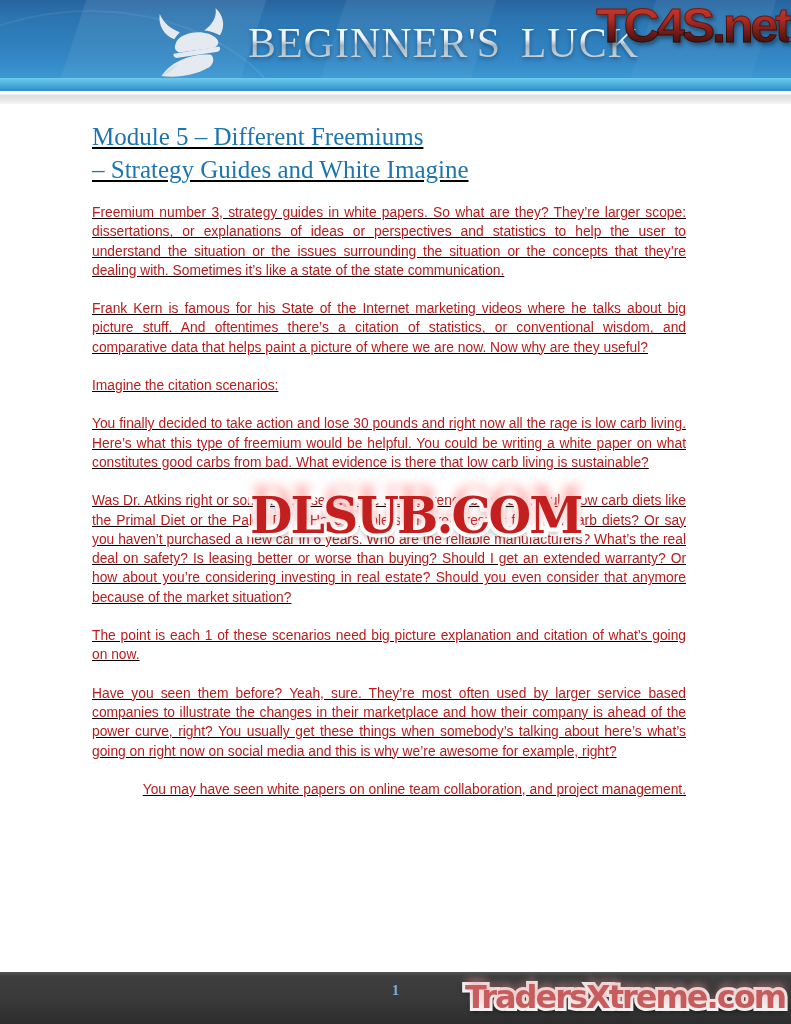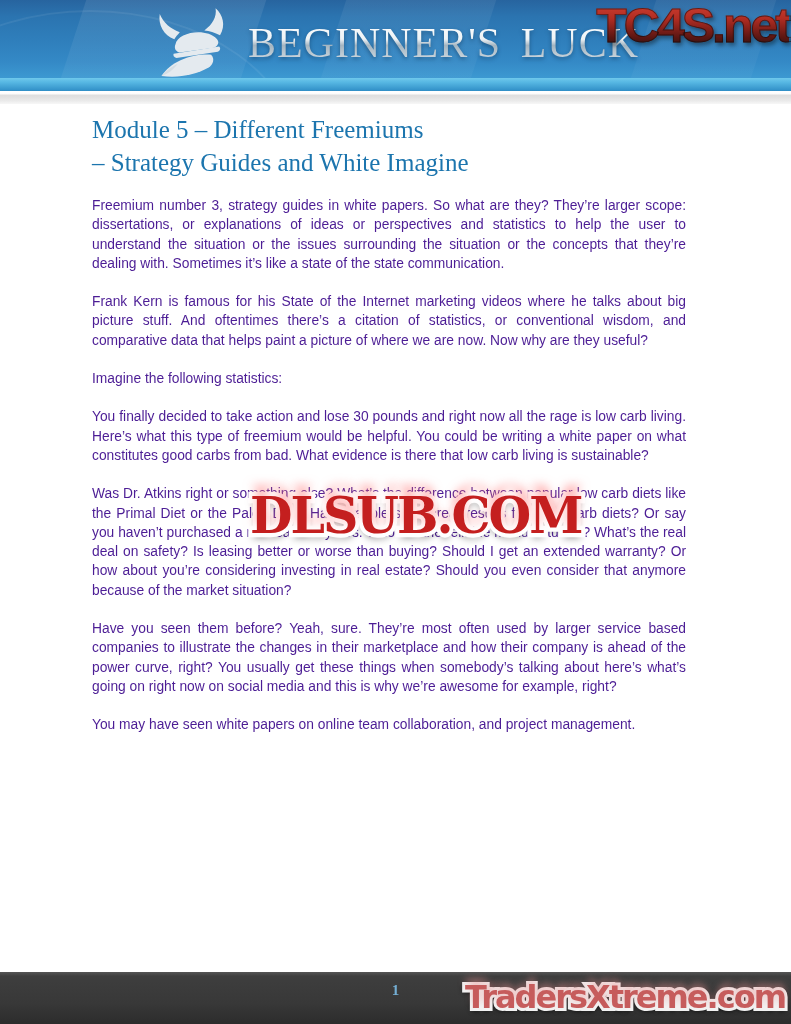--- a/index.html
+++ b/index.html
@@ -100,41 +100,42 @@
   .divider {
     position: absolute;
     left: 0; top: 91px;
     width: 791px; height: 13px;
     background: linear-gradient(180deg, #ffffff 0%, #ffffff 18%, #dedede 35%, #e8e8e8 70%, #f7f7f7 100%);
   }
 
   
   .content {
     position: absolute;
-    left: 92px; top: 113px;
+    left: 92px; top: 120px;
     width: 608px;
+    text-decoration: underline;
   }
   .doc-title {
     font-family: "Liberation Serif", serif;
     font-weight: normal;
     font-size: 25px;
     line-height: 33px;
     color: #1c75ae;
     margin-bottom: 17px;
   }
   .doc-title span { display: block; }
   .body-text p {
     font-family: "Liberation Sans", sans-serif;
     font-size: 13.8px;
     line-height: 19.3px;
-    color: #4c1d95;
+    color: #b91c1c;
     text-align: justify;
     margin: 0 14px 19px 0;
   }
-  .body-text p:last-child { text-align: left; }
+  .body-text p:last-child { text-align: right; }
 
   
   .wm { position: absolute; white-space: nowrap; }
   .wm .layer { position: absolute; left: 0; top: 0; white-space: nowrap; }
   .wm .fill { position: relative; }
 
   .wm-dlsub {
     left: 250px; top: 486px;
     font-family: "DejaVu Serif", serif;
     font-weight: bold;
@@ -216,23 +217,24 @@
   <div class="divider"></div>
 
   <div class="content">
     <h1 class="doc-title">
       <span>Module 5 – Different Freemiums</span>
       <span>– Strategy Guides and White Imagine</span>
     </h1>
     <div class="body-text">
         <p>Freemium number 3, strategy guides in white papers. So what are they? They’re larger scope: dissertations, or explanations of ideas or perspectives and statistics to help the user to understand the situation or the issues surrounding the situation or the concepts that they’re dealing with. Sometimes it’s like a state of the state communication.</p>
         <p>Frank Kern is famous for his State of the Internet marketing videos where he talks about big picture stuff. And oftentimes there’s a citation of statistics, or conventional wisdom, and comparative data that helps paint a picture of where we are now. Now why are they useful?</p>
-        <p>Imagine the following statistics:</p>
+        <p>Imagine the citation scenarios:</p>
         <p>You finally decided to take action and lose 30 pounds and right now all the rage is low carb living. Here’s what this type of freemium would be helpful. You could be writing a white paper on what constitutes good carbs from bad. What evidence is there that low carb living is sustainable?</p>
         <p>Was Dr. Atkins right or something else? What’s the difference between popular low carb diets like the Primal Diet or the Paleo Diet? Have people seen great results from low carb diets? Or say you haven’t purchased a new car in 6 years. Who are the reliable manufacturers? What’s the real deal on safety? Is leasing better or worse than buying? Should I get an extended warranty? Or how about you’re considering investing in real estate? Should you even consider that anymore because of the market situation?</p>
+        <p>The point is each 1 of these scenarios need big picture explanation and citation of what’s going on now.</p>
         <p>Have you seen them before? Yeah, sure. They’re most often used by larger service based companies to illustrate the changes in their marketplace and how their company is ahead of the power curve, right? You usually get these things when somebody’s talking about here’s what’s going on right now on social media and this is why we’re awesome for example, right?</p>
         <p>You may have seen white papers on online team collaboration, and project management.</p>
       </div>
   </div>
 
   <div class="wm wm-dlsub">
     <span class="layer stroke">DLSUB.COM</span>
     <span class="layer fill">DLSUB.COM</span>
   </div>
 

